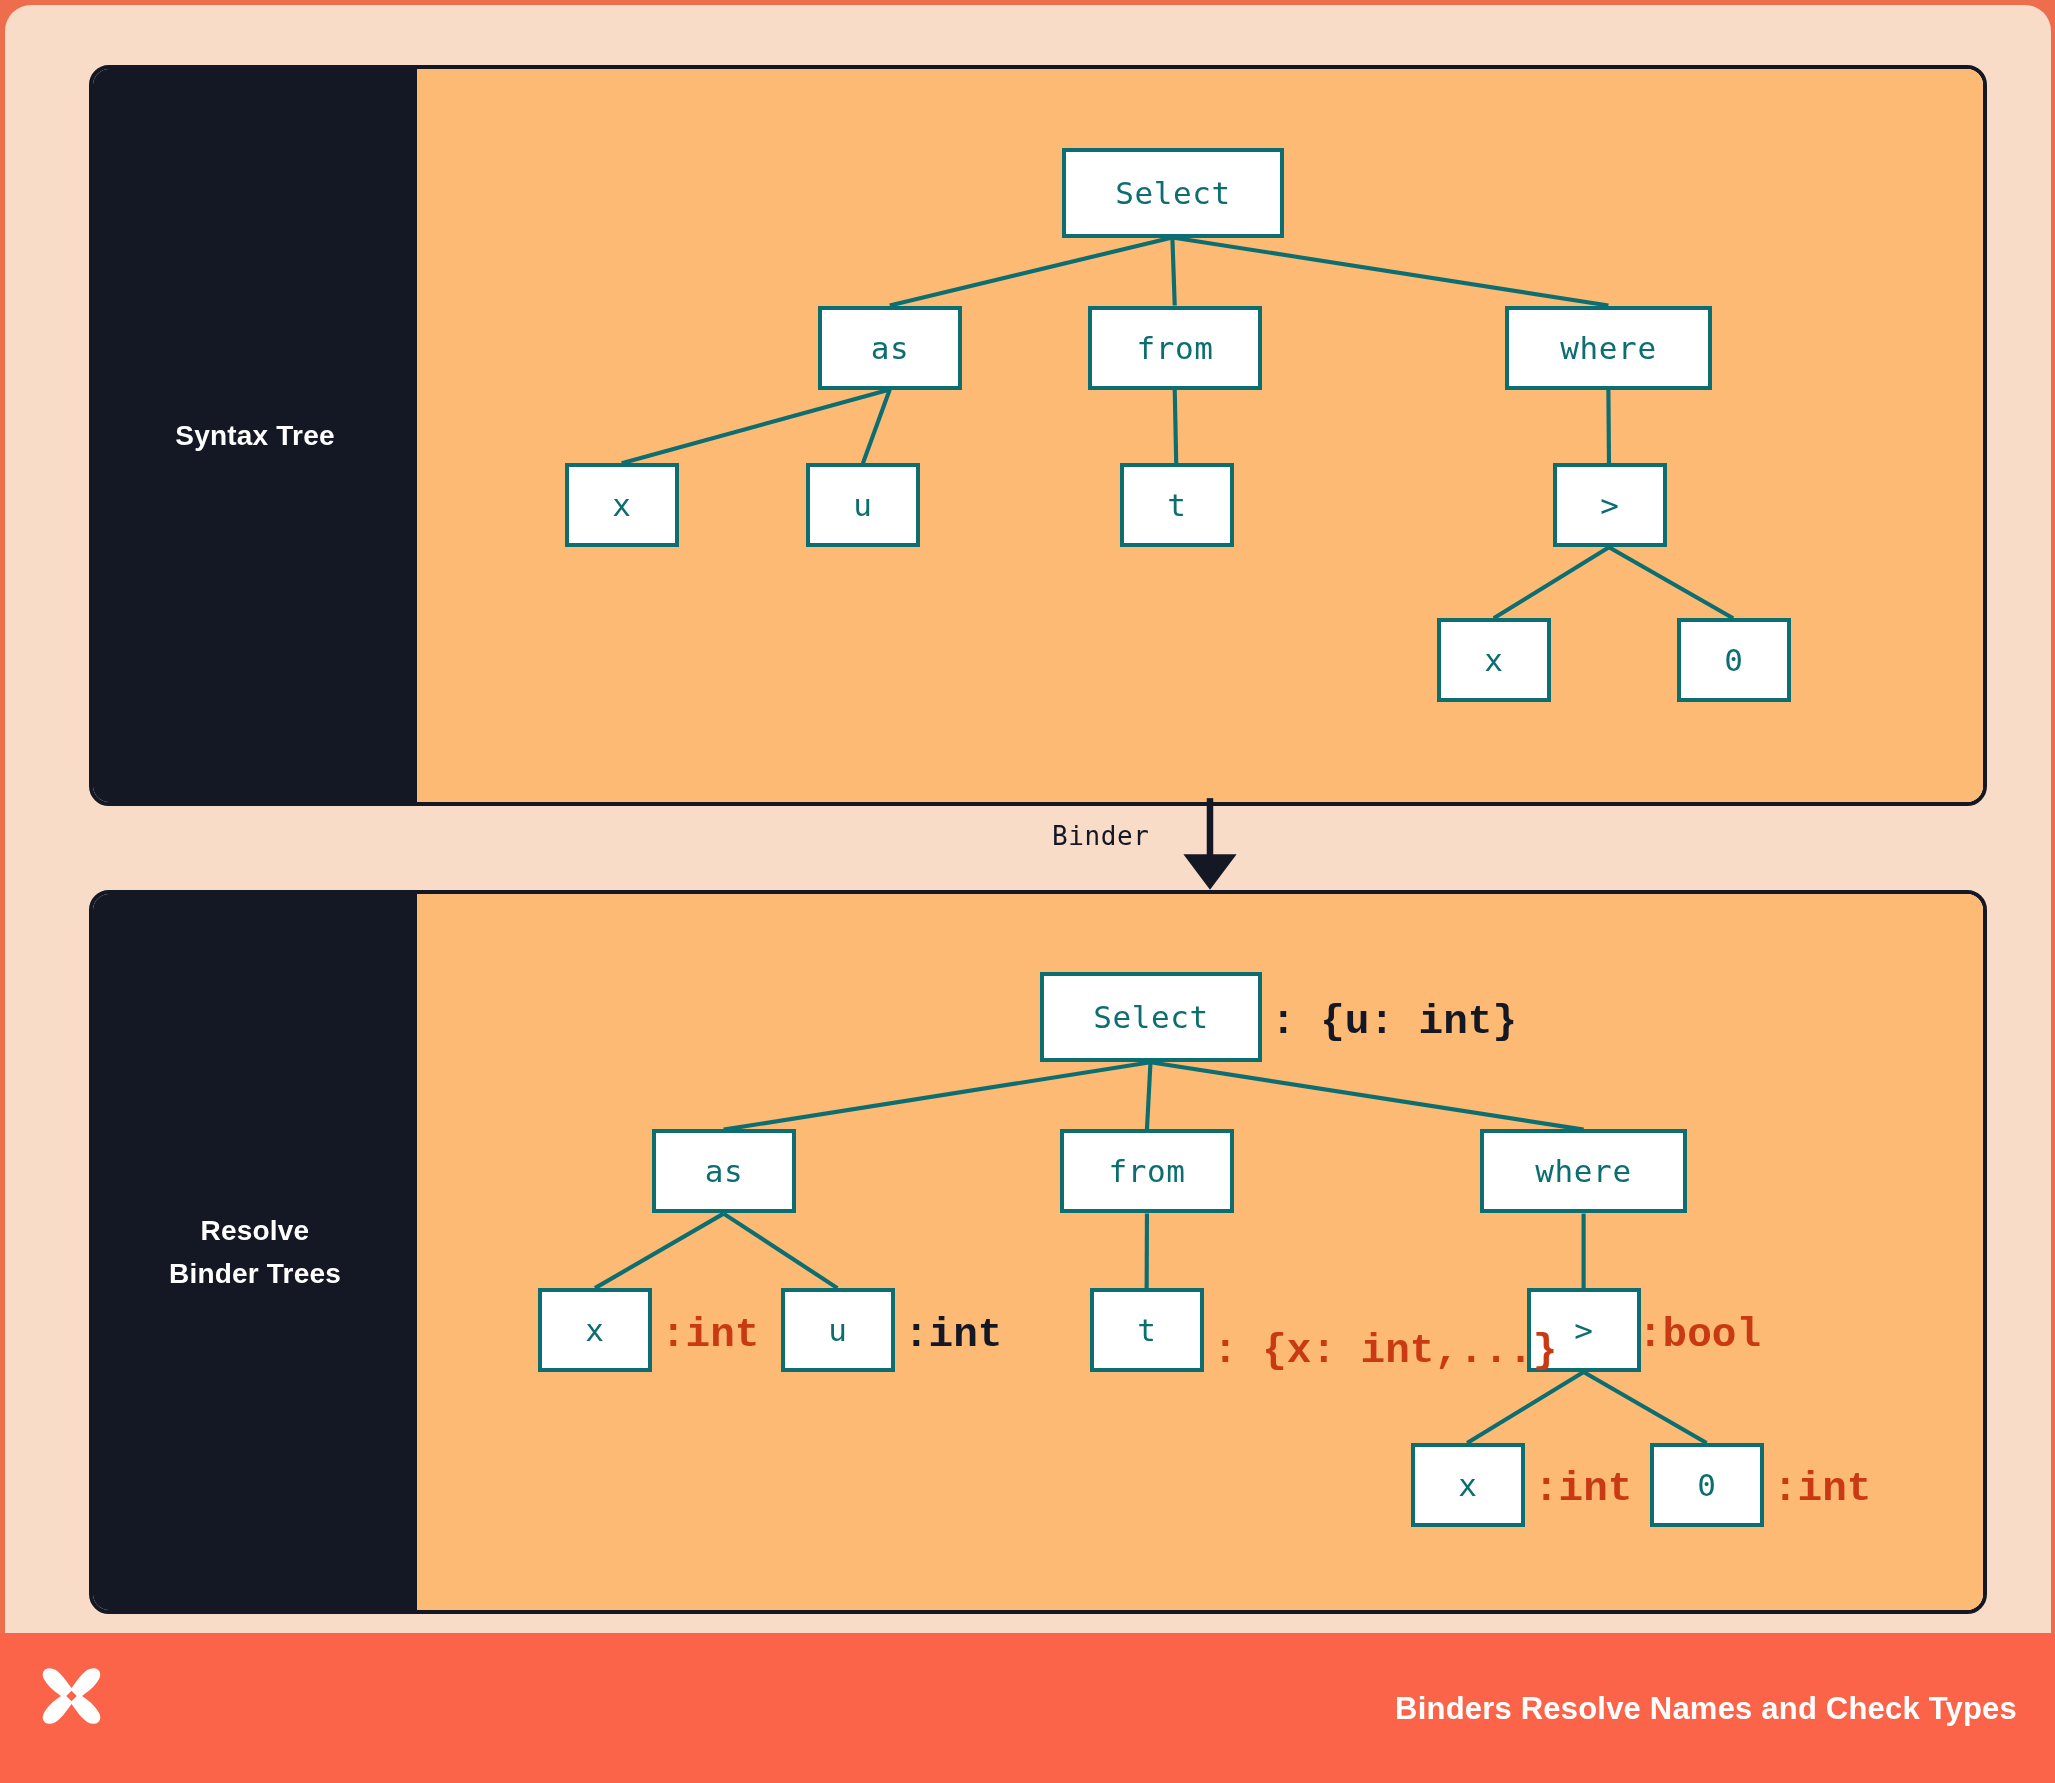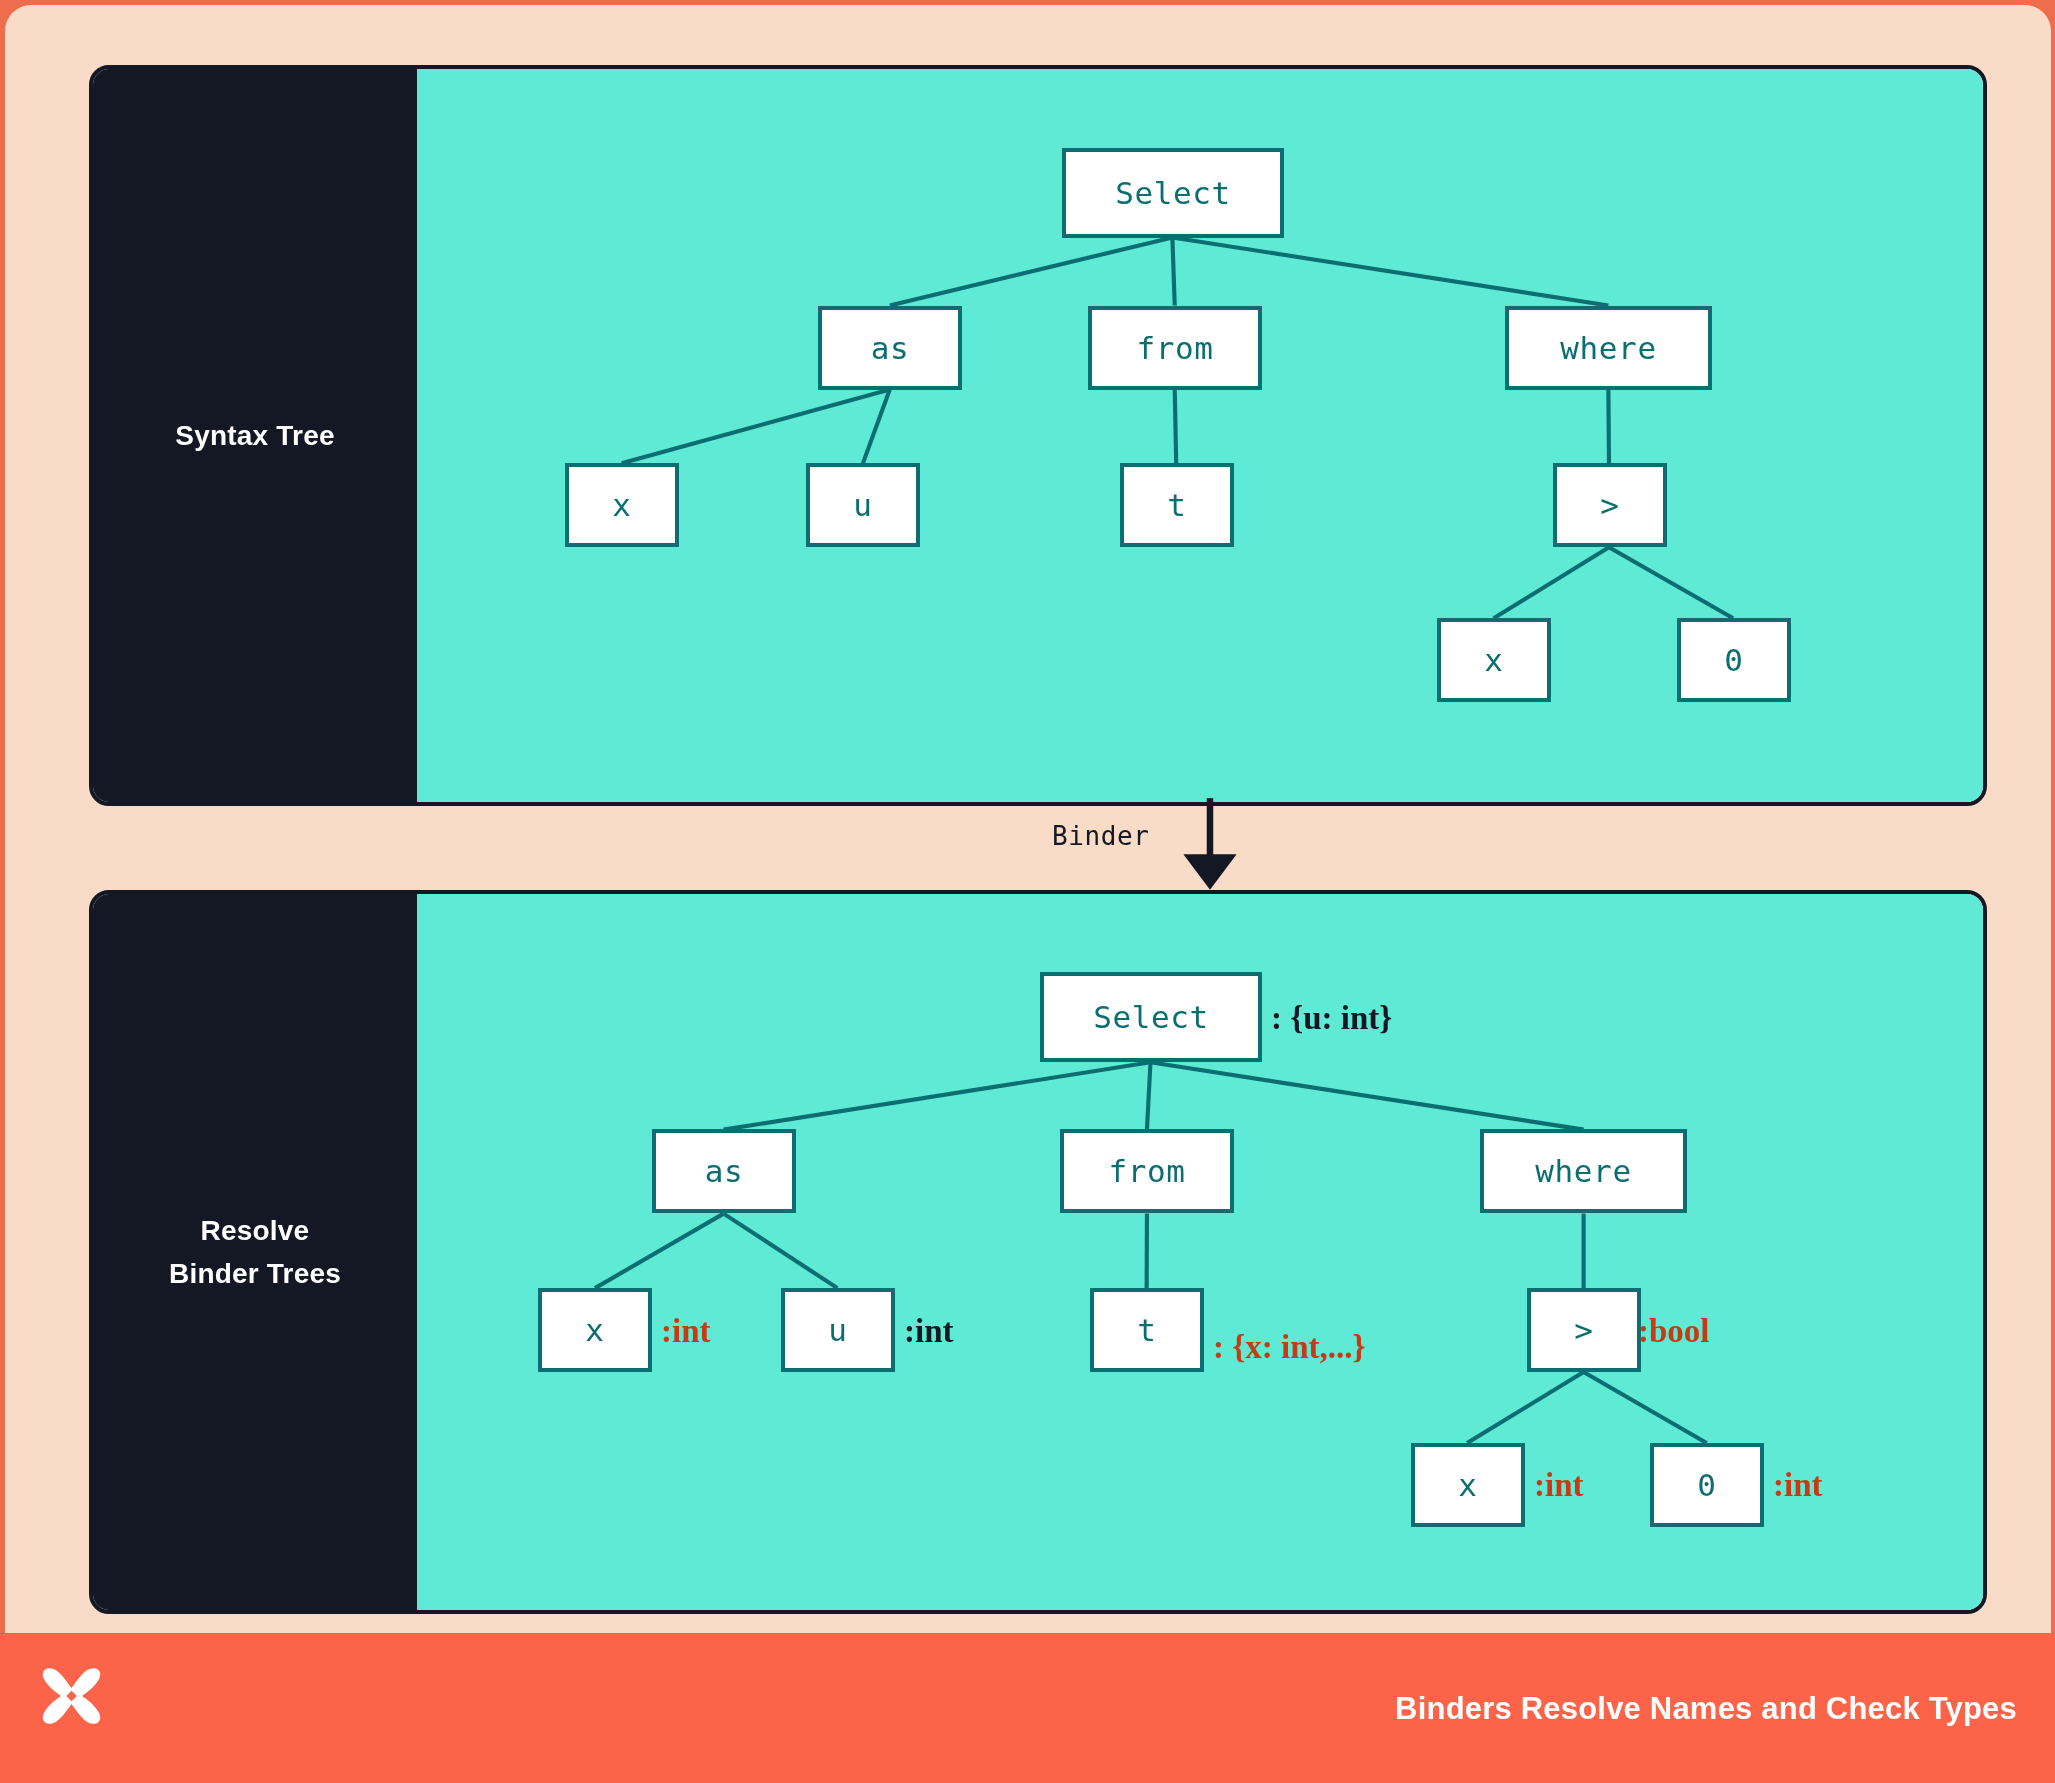--- a/index.html
+++ b/index.html
@@ -37,41 +37,41 @@
   }
   .panel-side-label{
     color:#ffffff;
     font-size:28px;
     font-weight:700;
     line-height:1.55;
     letter-spacing:0.2px;
   }
   .panel-body{
     position:absolute;left:324px;top:0;right:0;bottom:0;
-    background:#5eead4;
+    background:#fdba74;
     padding-left:12px;
   }
   
   .tree-svg{position:absolute;left:0;top:0;}
   .node-box{
     position:absolute;
     background:#FFFFFF;
     border:4.1px solid #0C6E70;
     box-sizing:border-box;
     display:flex;align-items:center;justify-content:center;
     font-family:"DejaVu Sans Mono", monospace;
     color:#0C6E70;
     font-size:31px;
     letter-spacing:0.6px;
     z-index:3;
   }
   .annot{
     position:absolute;
-    font-family:Liberation Serif, serif;
-    font-size:33px;
+    font-family:Liberation Mono, monospace;
+    font-size:41px;
     font-weight:700;
     white-space:nowrap;
     z-index:4;
     letter-spacing:0px;
     line-height:1;
   }
   .annot.red{ color:#C93A14; }
   .annot.dark{ color:#141824; }
   
   .binder-wrap{

